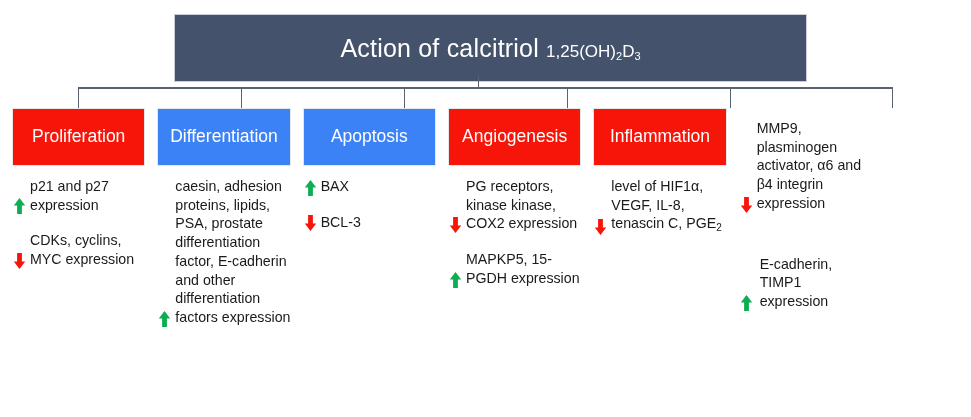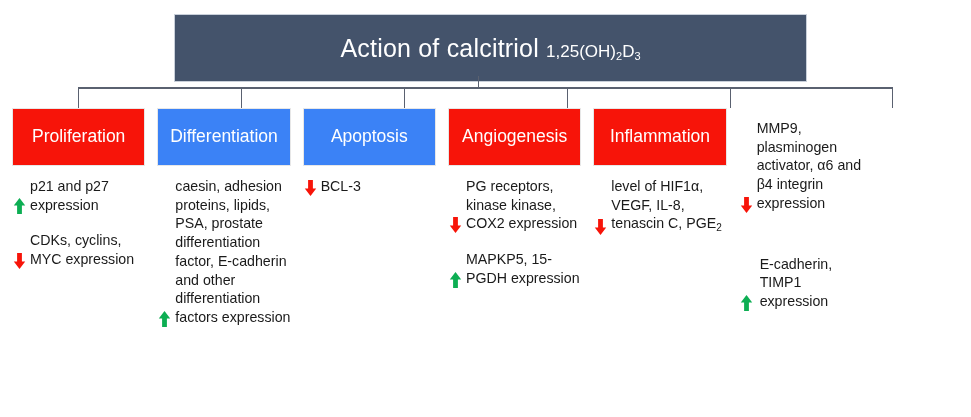--- a/index.html
+++ b/index.html
@@ -166,20 +166,28 @@
           <span class="txt">caesin, adhesion proteins, lipids, PSA, prostate differentiation factor, E-cadherin and other differentiation factors expression</span>
         </div>
       </div>
     </div>
     <div class="column">
       <div class="col-head green">Apoptosis</div>
       <div class="col-body">
         <div class="entry">
           <span class="arrow">
             <svg width="15" height="18" viewBox="0 0 15 18">
+              <path fill="#0DAE53" d="M7.5 1 L13.2 8.4 L9.9 8.4 L9.9 17 L5.1 17 L5.1 8.4 L1.8 8.4 Z"></path>
+            </svg>
+          </span>
+          <span class="txt">BAX</span>
+        </div>
+        <div class="entry">
+          <span class="arrow">
+            <svg width="15" height="18" viewBox="0 0 15 18">
               <path fill="#F71409" d="M7.5 17 L13.2 9.6 L9.9 9.6 L9.9 1 L5.1 1 L5.1 9.6 L1.8 9.6 Z"></path>
             </svg>
           </span>
           <span class="txt">BCL-3</span>
         </div>
       </div>
     </div>
     <div class="column">
       <div class="col-head red">Angiogenesis</div>
       <div class="col-body">

